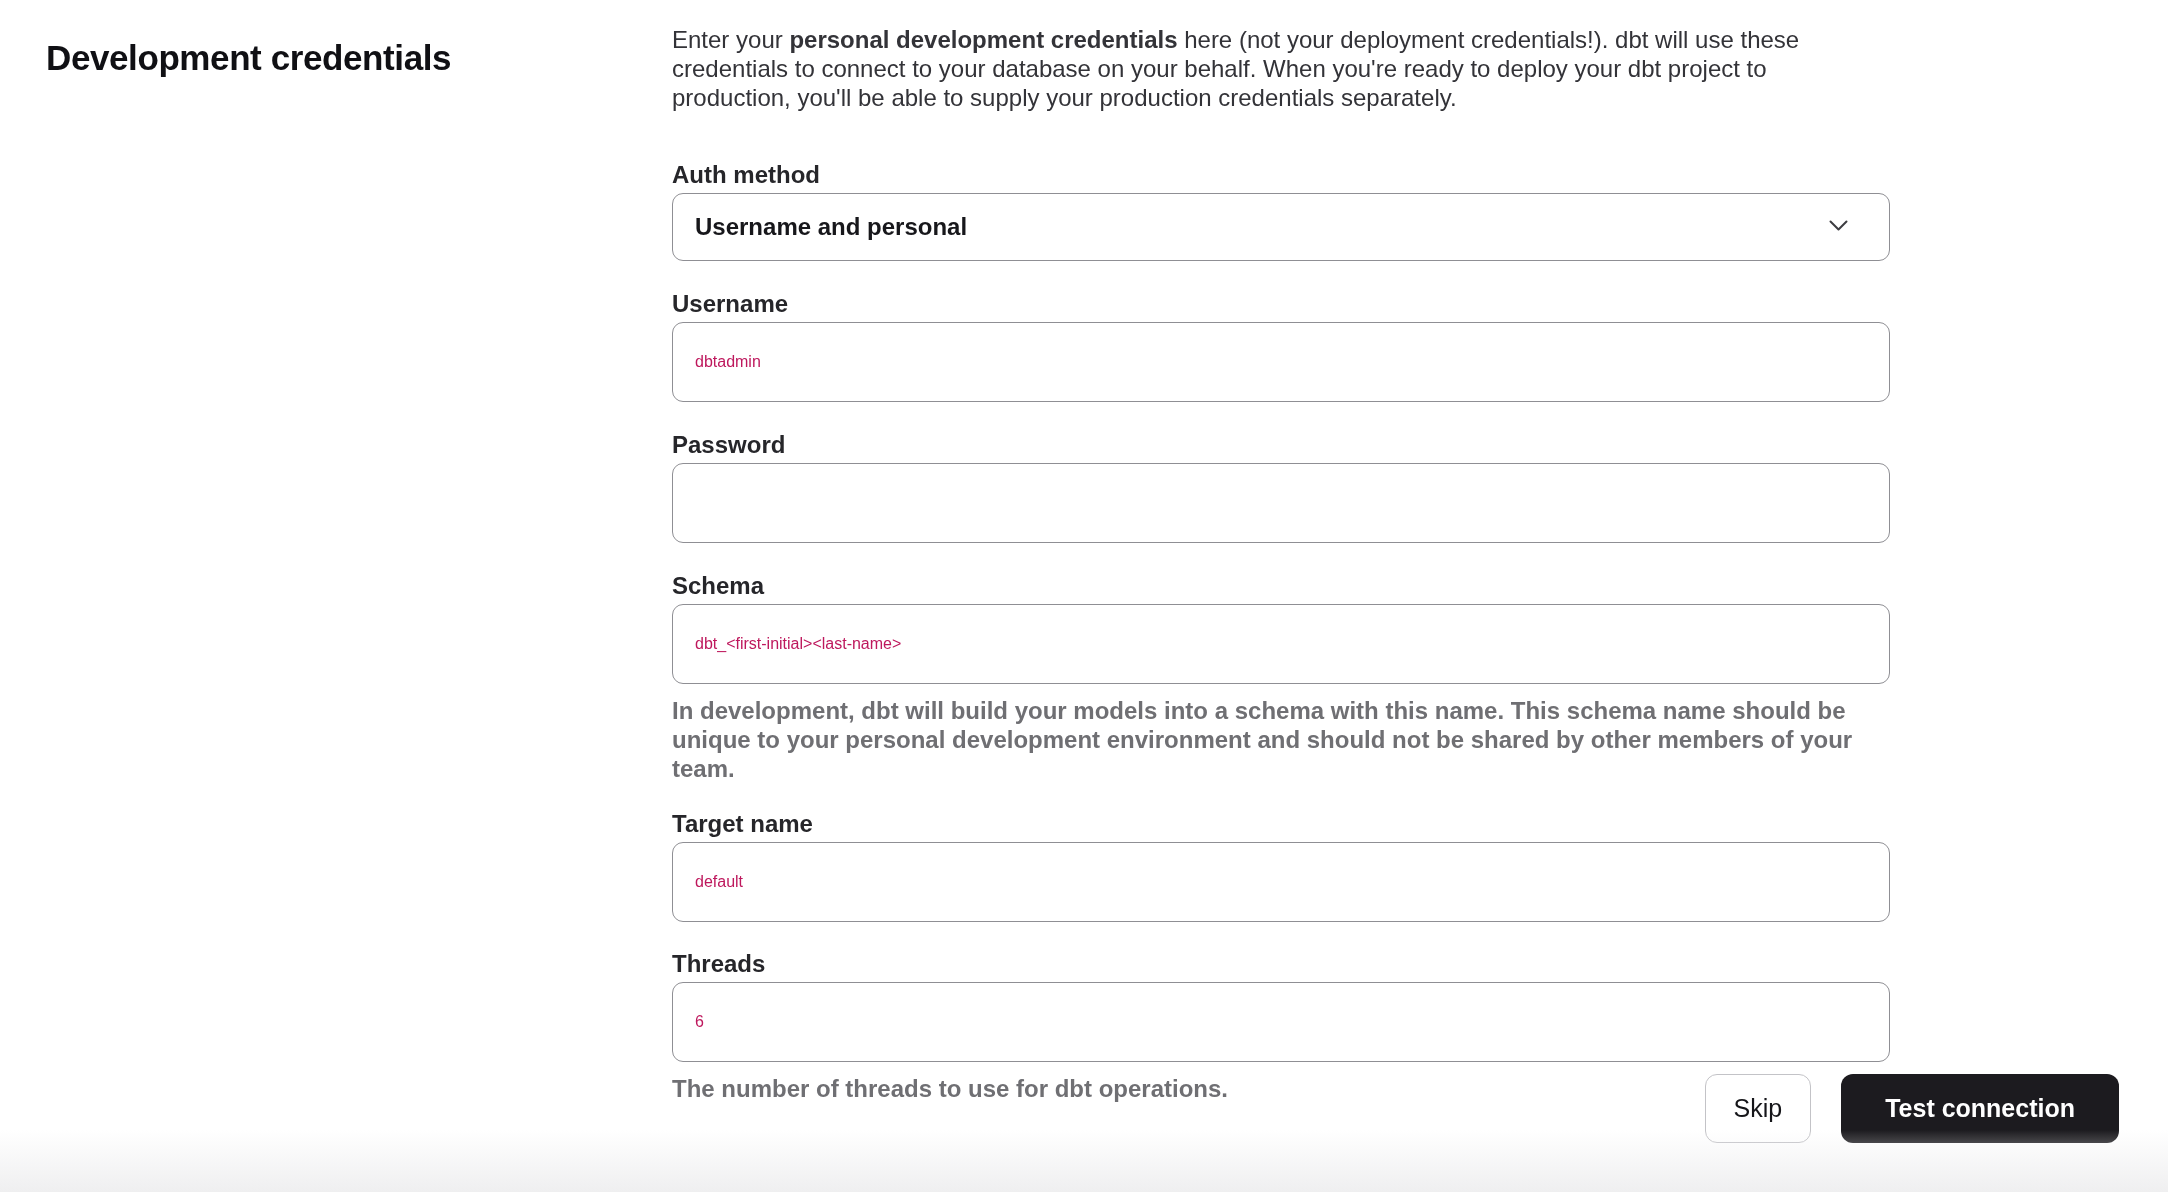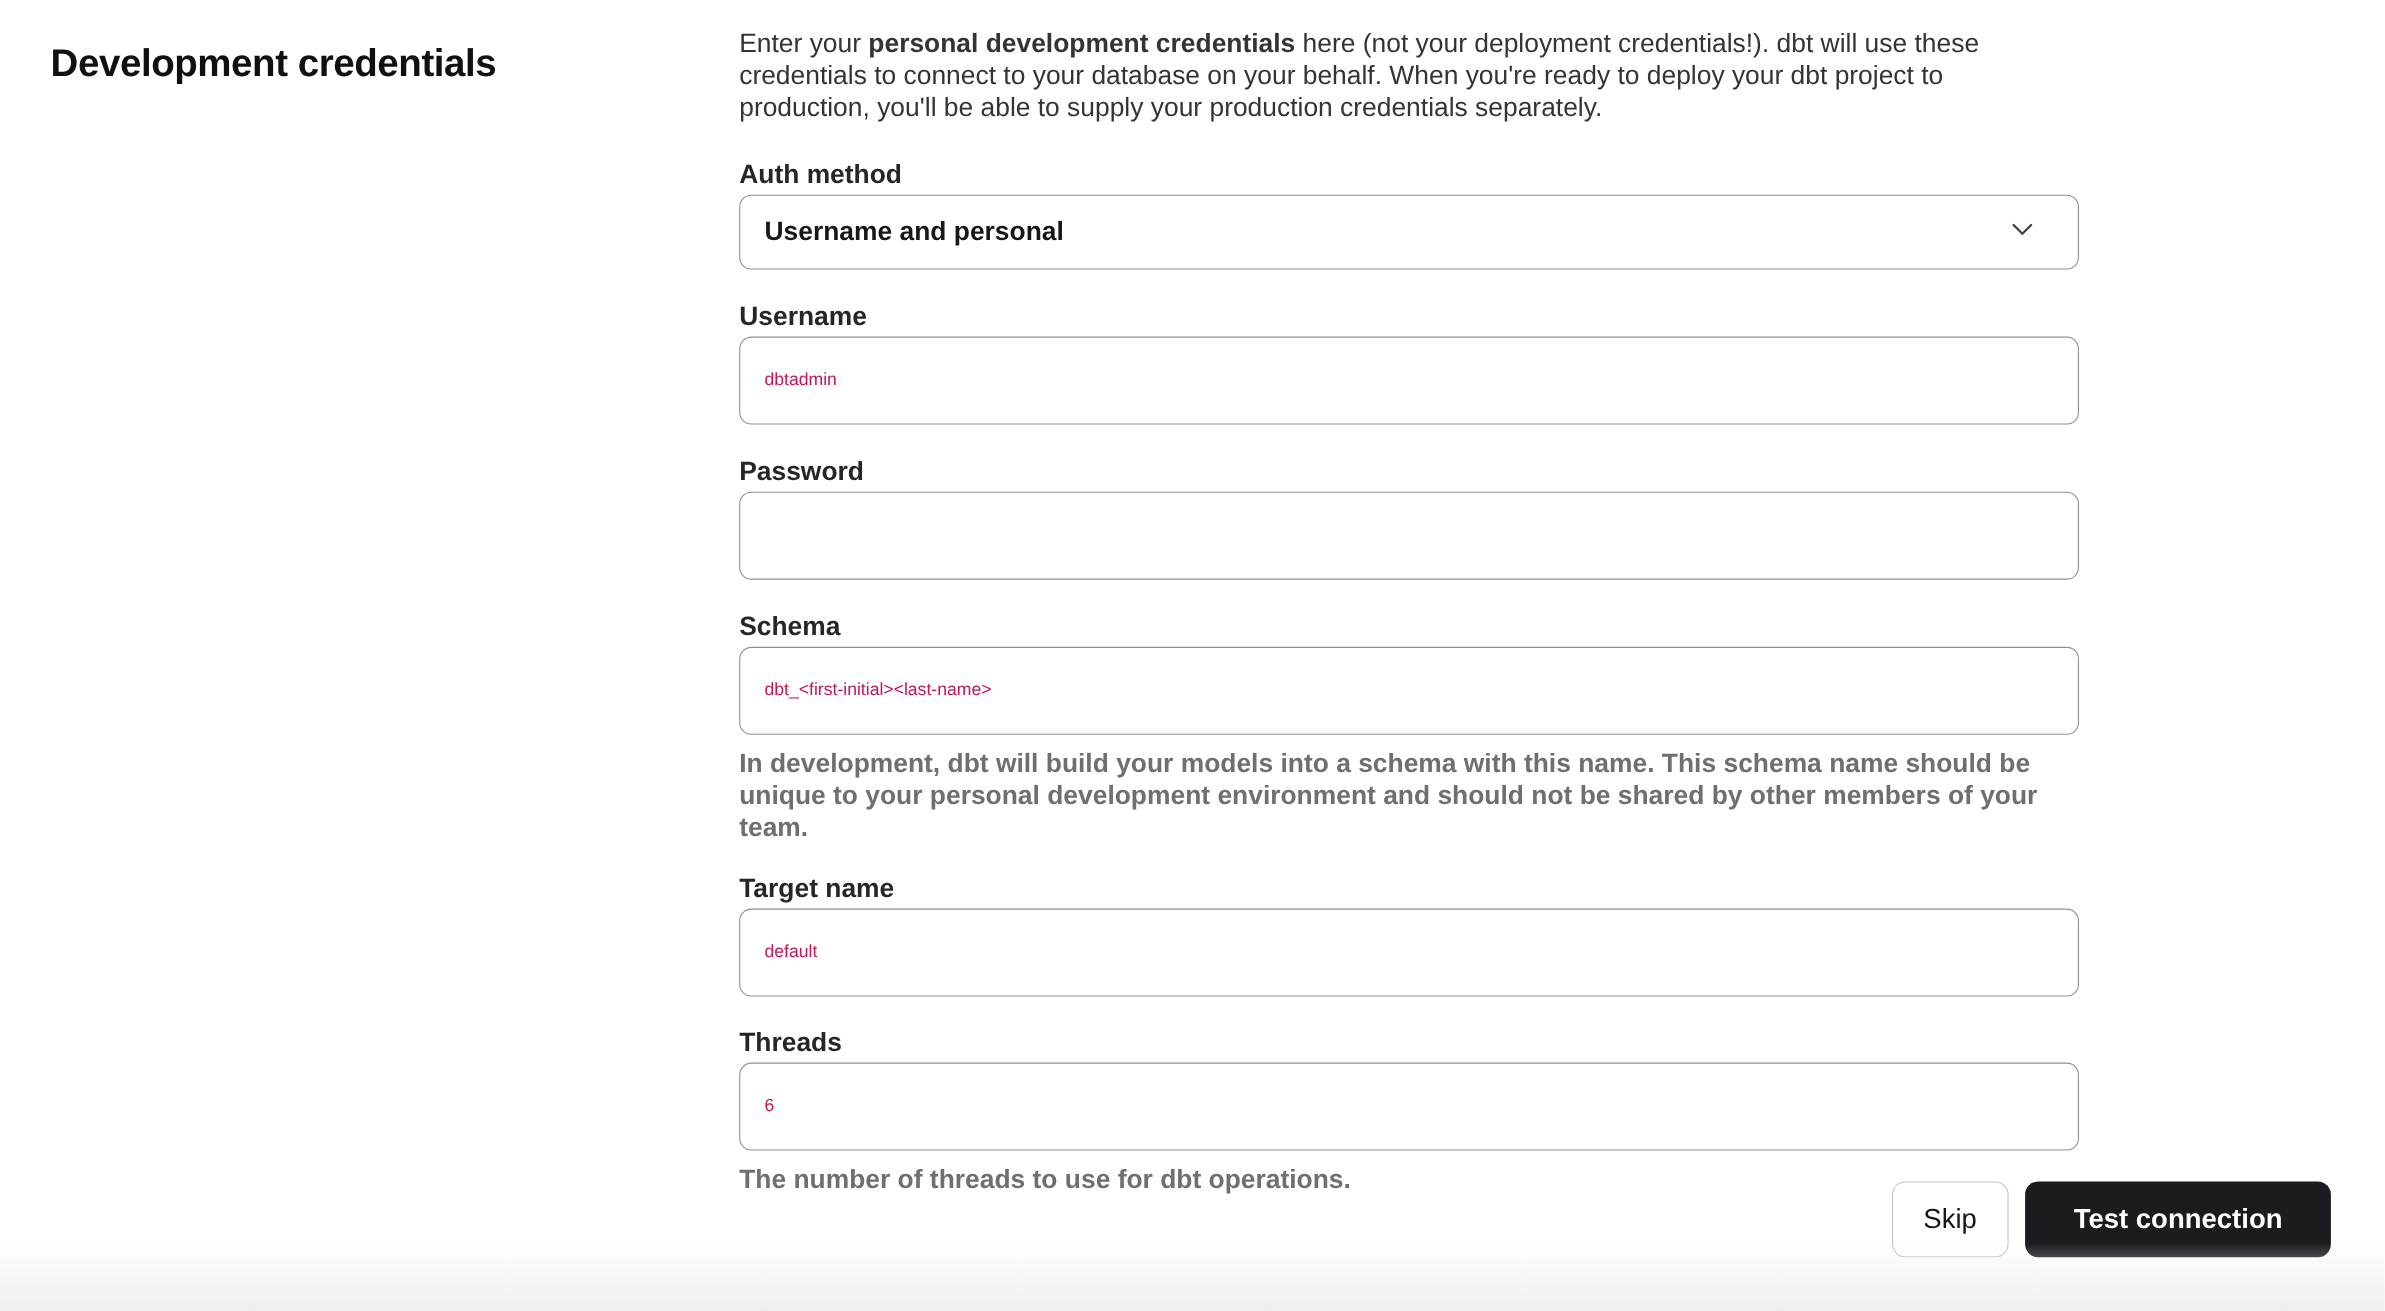--- a/index.html
+++ b/index.html
@@ -34,21 +34,21 @@
   }
   .intro b { font-weight:700; }
   .field-label {
     display:block;
     font-size:24px;
     font-weight:600;
     line-height:29px;
     color:#26262a;
     margin-bottom:4px;
   }
-  .mt-auth     { margin-top:32px; }
+  .mt-auth     { margin-top:48px; }
   .mt-username { margin-top:28px; }
   .mt-password { margin-top:28px; }
   .mt-schema   { margin-top:28px; }
   .mt-target   { margin-top:26px; }
   .mt-threads  { margin-top:27px; }
   .text-input {
     display:block;
     width:100%;
     height:80px;
     border:1.5px solid #8f8f94;
@@ -85,21 +85,21 @@
     color:#6f6f73;
     width:1200px;
     font-weight:bold;
   }
   .footer-actions {
     position:absolute;
     top:1074px;
     right:49px;
     display:flex;
     align-items:center;
-    gap:15px;
+    gap:30px;
   }
   .skip-btn {
     height:69px;
     padding:0 28px;
     background:#ffffff;
     border:1.5px solid #c3c3c7;
     border-radius:12px;
     font-family:"Liberation Sans", sans-serif;
     font-size:25px;
     color:#151519;

